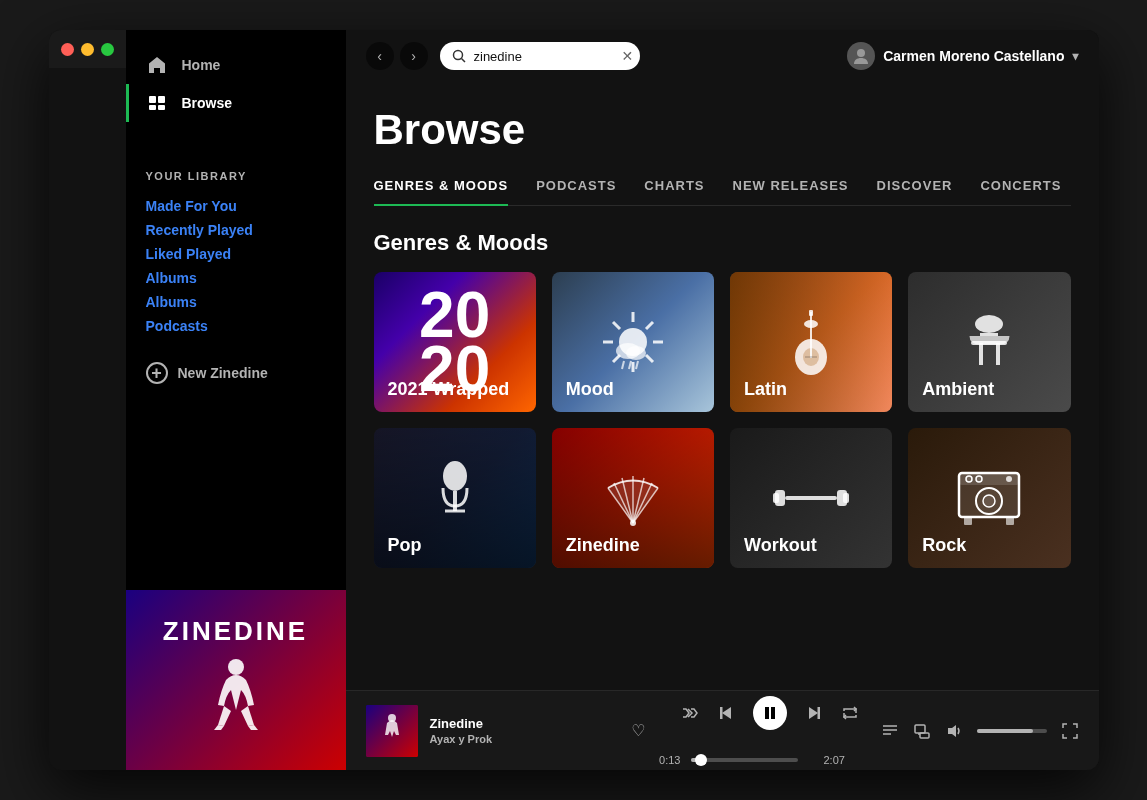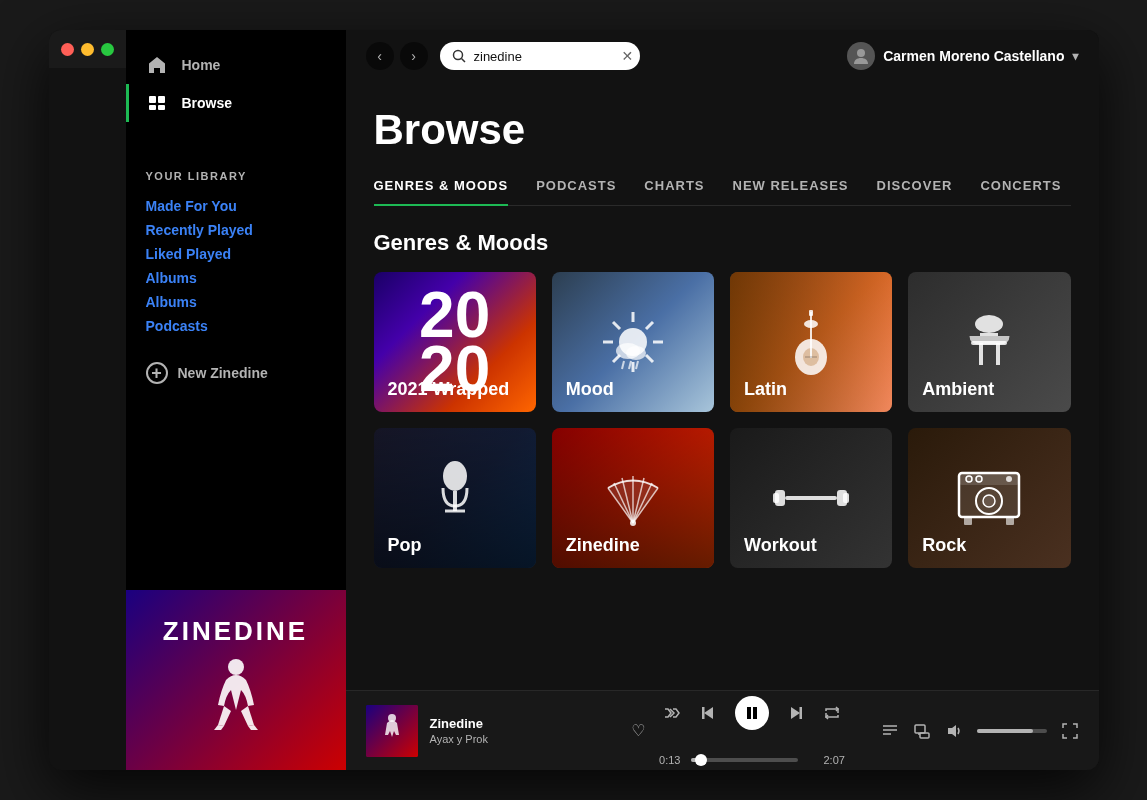--- a/index.html
+++ b/index.html
@@ -363,31 +363,32 @@
     .player-track-info { flex: 1; }
     .player-track-name {
       font-size: 13px;
       font-weight: 600;
       color: #fff;
     }
     .player-artist {
       font-size: 11px;
       color: #b3b3b3;
       margin-top: 2px;
+      font-weight: bold;
     }
     .player-heart {
       color: #b3b3b3;
       font-size: 16px;
       cursor: pointer;
     }
     .player-center {
       flex: 1;
       display: flex;
       flex-direction: column;
-      align-items: center;
+      align-items: flex-end;
       gap: 24px;
     }
     .player-controls {
       display: flex;
       align-items: center;
       gap: 18px;
     }
     .ctrl-btn {
       background: none;
       border: none;

